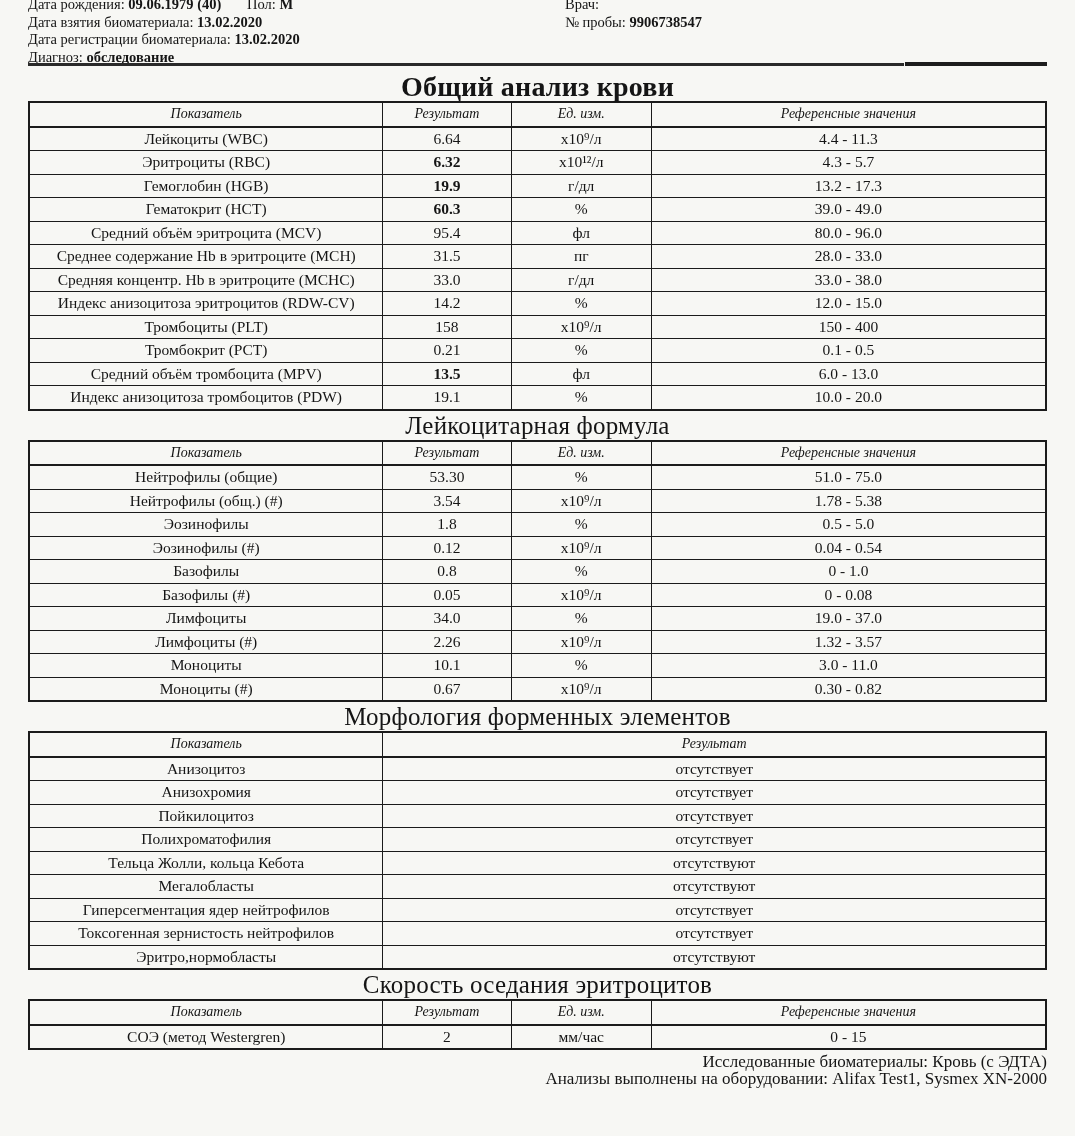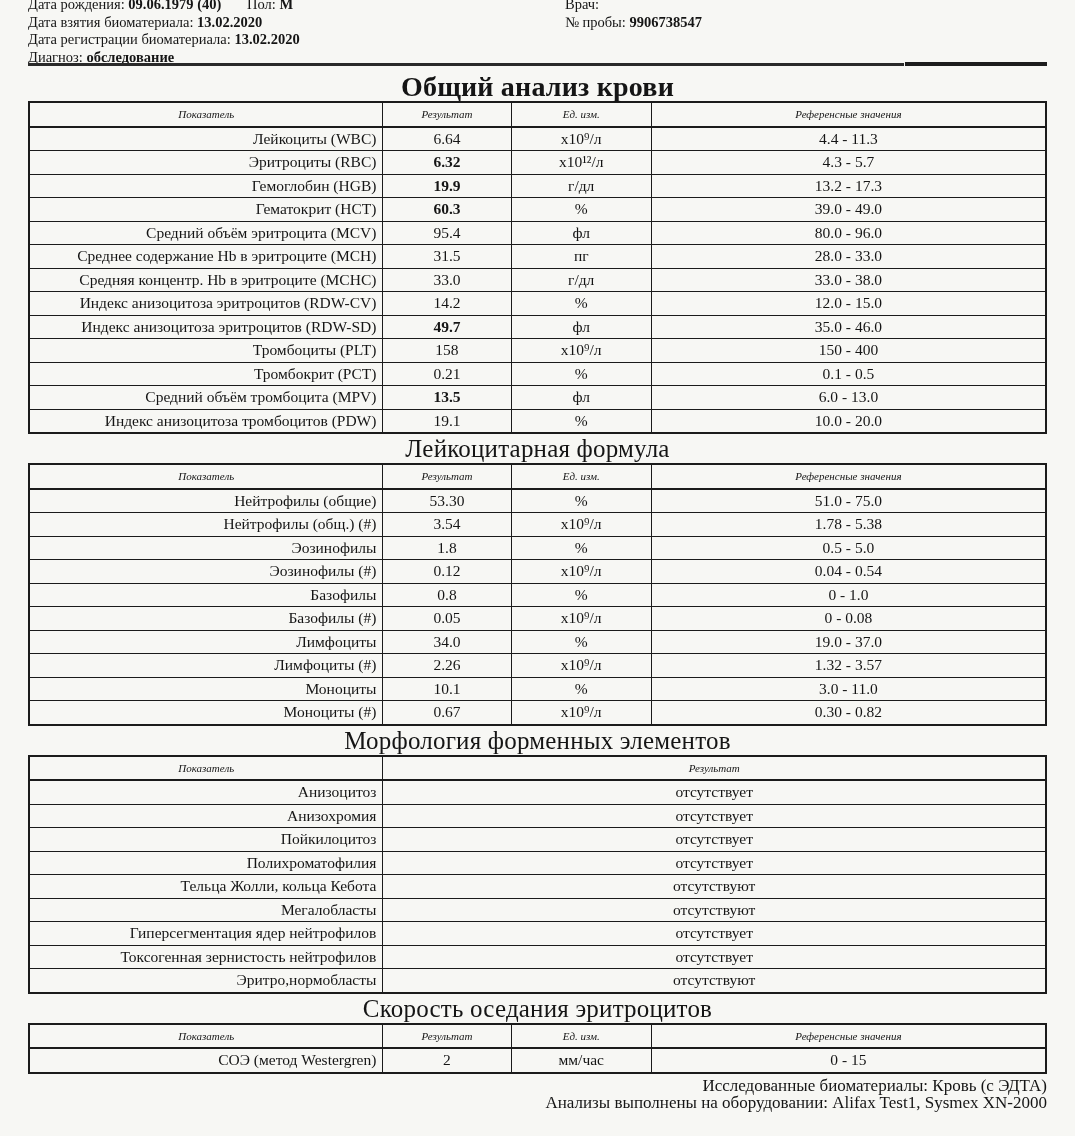--- a/index.html
+++ b/index.html
@@ -46,24 +46,24 @@
     padding:0 6px;
     font-size:15.5px;
     overflow:hidden;
     white-space:nowrap;
   }
   table.results th {
     font-style:italic;
     font-weight:400;
     text-align:center;
     border-bottom:2.5px solid #1b1b1b;
-    font-size:11px;
+    font-size:14px;
   }
   table.results td { text-align:center; }
-  table.results td.c-ind { text-align:right; }
+  table.results td.c-ind { text-align:center; }
   table.results td.res-bold { font-weight:700;margin-top:16px; }
 
   
   .footer { text-align:right; font-size:17px; line-height:17px; margin-top:3px; }
 </style>
 </head>
 <body>
 
 <div class="page">
 
@@ -161,26 +161,20 @@
               <td class="c-ind">Средняя концентр. Hb в эритроците (MCHC)</td>
               <td>33.0</td>
               <td>г/дл</td>
               <td>33.0 - 38.0</td>
             </tr>
             <tr>
               <td class="c-ind">Индекс анизоцитоза эритроцитов (RDW-CV)</td>
               <td>14.2</td>
               <td>%</td>
               <td>12.0 - 15.0</td>
-            </tr>
-            <tr>
-              <td class="c-ind">Индекс анизоцитоза эритроцитов (RDW-SD)</td>
-              <td class=" res-bold">49.7</td>
-              <td>фл</td>
-              <td>35.0 - 46.0</td>
             </tr>
             <tr>
               <td class="c-ind">Тромбоциты (PLT)</td>
               <td>158</td>
               <td>х10⁹/л</td>
               <td>150 - 400</td>
             </tr>
             <tr>
               <td class="c-ind">Тромбокрит (PCT)</td>
               <td>0.21</td>

